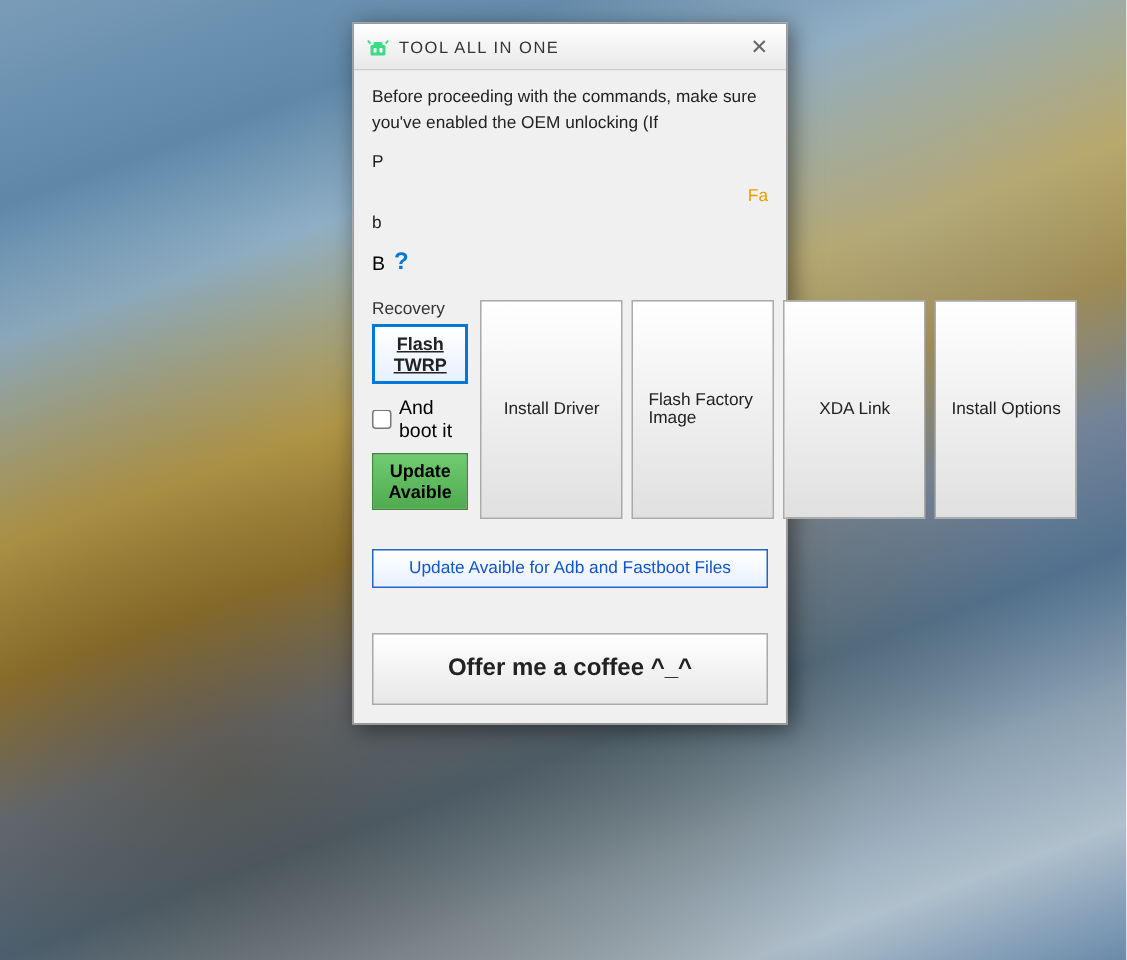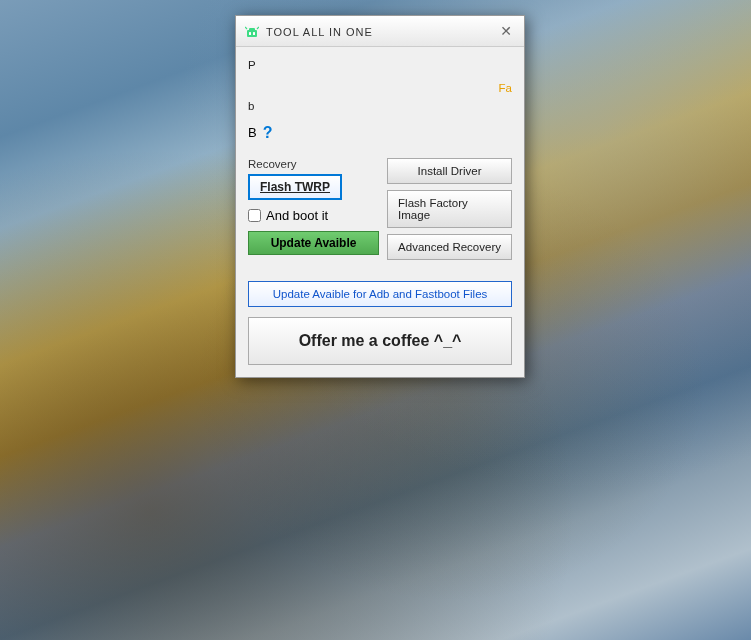--- a/index.html
+++ b/index.html
@@ -153,21 +153,21 @@
       margin-bottom: 8px;
     }
 
     .checkbox-row input[type="checkbox"] {
       width: 13px;
       height: 13px;
     }
 
     .right-col {
       display: flex;
-      flex-direction: column;
+      flex-direction: row;
       gap: 6px;
     }
 
     .btn-right {
       border: 1px solid #aaa;
       background: linear-gradient(to bottom, #ffffff, #e0e0e0);
       padding: 6px 10px;
       font-size: 11.5px;
       cursor: pointer;
       color: #222;
@@ -338,20 +338,21 @@
           <rect x="8" y="7" width="2" height="3" rx="0.5" fill="white"></rect>
         </svg>
       </div>
       <span class="main-titlebar-title">TOOL ALL IN ONE</span>
     </div>
     <span class="titlebar-close">✕</span>
   </div>
 
   
   <div class="main-content">
+    <div class="info-text">Before proceeding with the commands, make sure you've enabled the OEM unlocking (If</div>
     <div class="info-text">
       <span>P</span>
     </div>
     <div class="highlight-link">Fa</div>
     <div class="info-text" style="margin-top:4px;">b</div>
     <div style="display:flex; align-items:center; gap:6px; margin-bottom:6px;">
       <span>B</span>
       <span class="question-mark">?</span>
     </div>
   </div>
@@ -367,26 +368,27 @@
       <div class="checkbox-row">
         <input type="checkbox" style="">
         <label>And boot it</label>
       </div>
       <button class="btn btn-green" style="width:100%; margin-bottom:6px;">Update Avaible</button>
     </div>
 
     <div class="right-col">
       <button class="btn-right">Install Driver</button>
       <button class="btn-right" style="white-space: pre-line; text-align:left;">Flash Factory<br>Image</button>
-      <button class="btn-right">Advanced Recovery</button>
+      <button class="btn-right">XDA Link</button>
+      <button class="btn-right">Install Options</button>
     </div>
   </div>
 
   
-  <div style="padding: 0 12px 0 12px;">
+  <div style="padding: 0 12px 20px 12px;">
     <button class="update-full-btn">Update Avaible for Adb and Fastboot Files</button>
   </div>
 
   
   <button class="coffee-btn">Offer me a coffee  ^_^</button>
 </div>
 
 <div class="twrp-dialog">
 
   <div class="twrp-titlebar">

